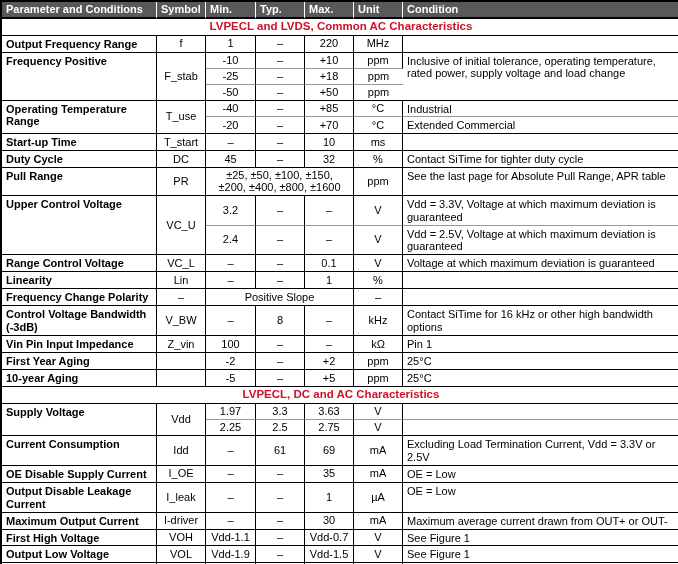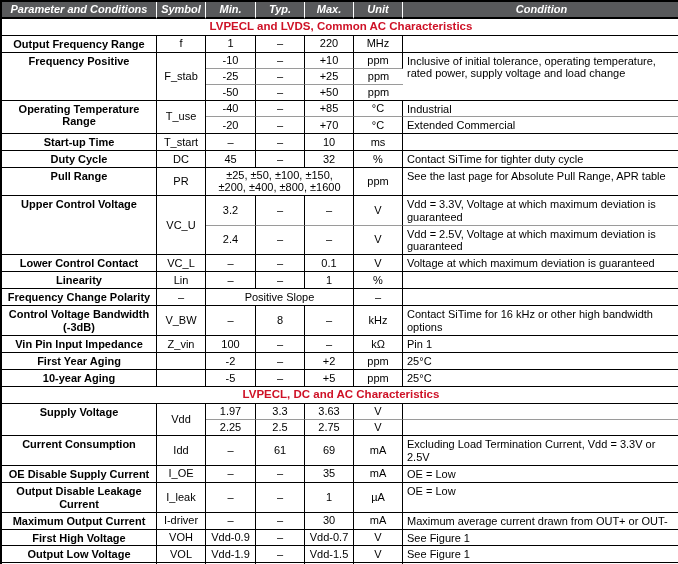--- a/index.html
+++ b/index.html
@@ -31,38 +31,37 @@
     padding:1px 4px;
     line-height:1.18;
     vertical-align:middle;
     overflow:hidden;
     box-sizing:border-box;
   }
   th{
     background:var(--header-bg);
     color:var(--header-text);
     font-weight:bold;
-    text-align:center;
+    text-align:left;
     border-right:1px solid #FFFFFF;
     border-bottom:2px solid var(--grid);
     height:16px;
-    font-style:italic;
   }
   th:last-child{border-right:none;}
   td{
     border-right:1px solid var(--grid);
     border-bottom:1px solid var(--grid);
     text-align:center;
     background:#FFFFFF;
   }
   td:last-child{border-right:none;}
   tr.body-row{height:14px;}
   tr.fstab-row{height:16px;}
   td.param{
-    text-align:center;
+    text-align:left;
     font-weight:bold;
     vertical-align:top;
     padding-top:2px;
   }
   td.cond{
     text-align:left;
     vertical-align:top;
     padding-top:2px;
   }
   td.merged{
@@ -123,21 +122,21 @@
           <td rowspan="3">F_stab</td>
           <td class=" sep-gray">-10</td>
           <td class=" sep-gray">–</td>
           <td class=" sep-gray">+10</td>
           <td class=" sep-gray">ppm</td>
           <td class="cond" rowspan="3">Inclusive of initial tolerance, operating temperature, rated power, supply voltage and load change</td>
         </tr>
         <tr class="body-row fstab-row">
           <td class=" sep-gray">-25</td>
           <td class=" sep-gray">–</td>
-          <td class=" sep-gray">+25</td>
+          <td class=" sep-gray">+18</td>
           <td class=" sep-gray">ppm</td>
         </tr>
         <tr class="body-row fstab-row">
           <td>-50</td>
           <td>–</td>
           <td>+50</td>
           <td>ppm</td>
         </tr>
         <tr class="body-row">
           <td class="param" rowspan="2">Operating Temperature Range</td>
@@ -191,21 +190,21 @@
           <td class="cond sep-gray">Vdd = 3.3V, Voltage at which maximum deviation is guaranteed</td>
         </tr>
         <tr class="body-row">
           <td>2.4</td>
           <td>–</td>
           <td>–</td>
           <td>V</td>
           <td class="cond">Vdd = 2.5V, Voltage at which maximum deviation is guaranteed</td>
         </tr>
         <tr class="body-row">
-          <td class="param" rowspan="1">Lower Control Contact</td>
+          <td class="param" rowspan="1">Range Control Voltage</td>
           <td rowspan="1">VC_L</td>
           <td>–</td>
           <td>–</td>
           <td>0.1</td>
           <td>V</td>
           <td class="cond">Voltage at which maximum deviation is guaranteed</td>
         </tr>
         <tr class="body-row">
           <td class="param" rowspan="1">Linearity</td>
           <td rowspan="1">Lin</td>
@@ -309,21 +308,21 @@
           <td rowspan="1">I-driver</td>
           <td>–</td>
           <td>–</td>
           <td>30</td>
           <td>mA</td>
           <td class="cond">Maximum average current drawn from OUT+ or OUT-</td>
         </tr>
         <tr class="body-row">
           <td class="param" rowspan="1">First High Voltage</td>
           <td rowspan="1">VOH</td>
-          <td>Vdd-0.9</td>
+          <td>Vdd-1.1</td>
           <td>–</td>
           <td>Vdd-0.7</td>
           <td>V</td>
           <td class="cond">See Figure 1</td>
         </tr>
         <tr class="body-row">
           <td class="param" rowspan="1">Output Low Voltage</td>
           <td rowspan="1">VOL</td>
           <td>Vdd-1.9</td>
           <td>–</td>

